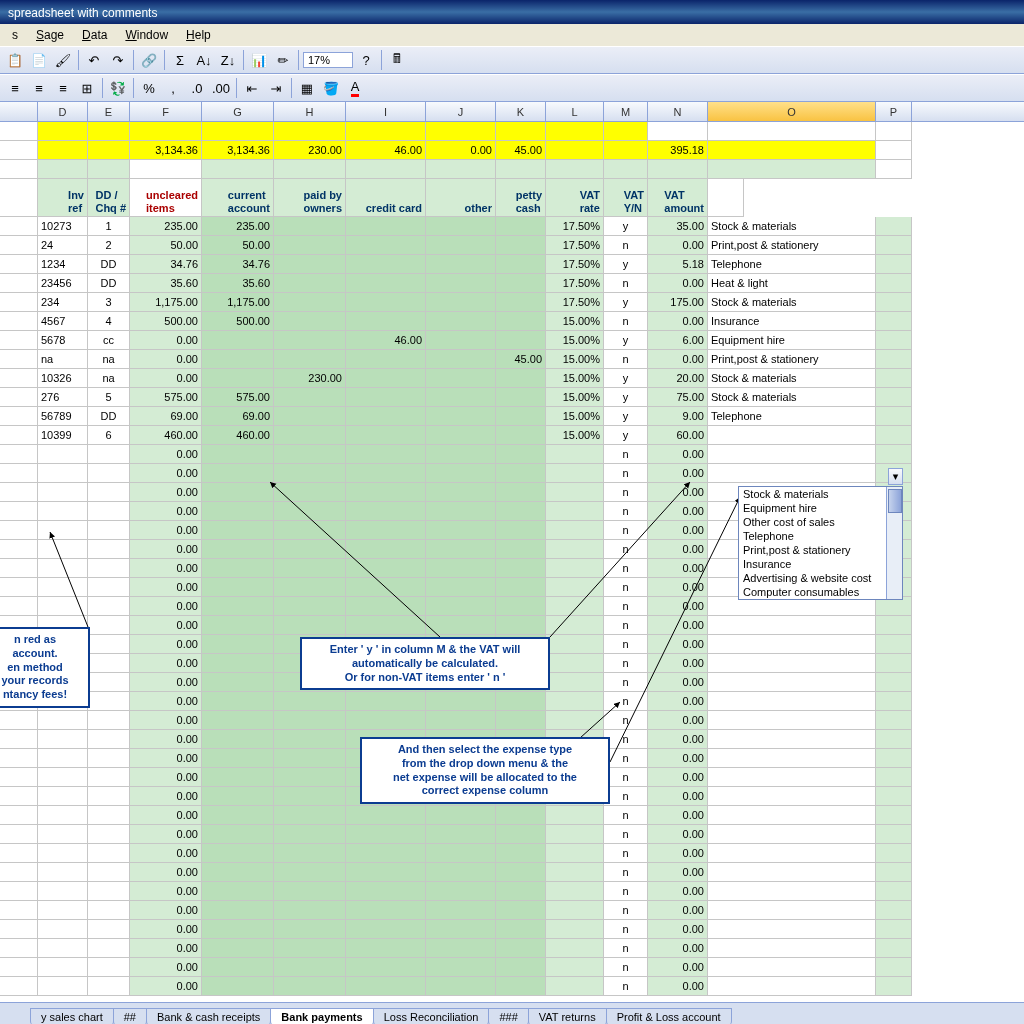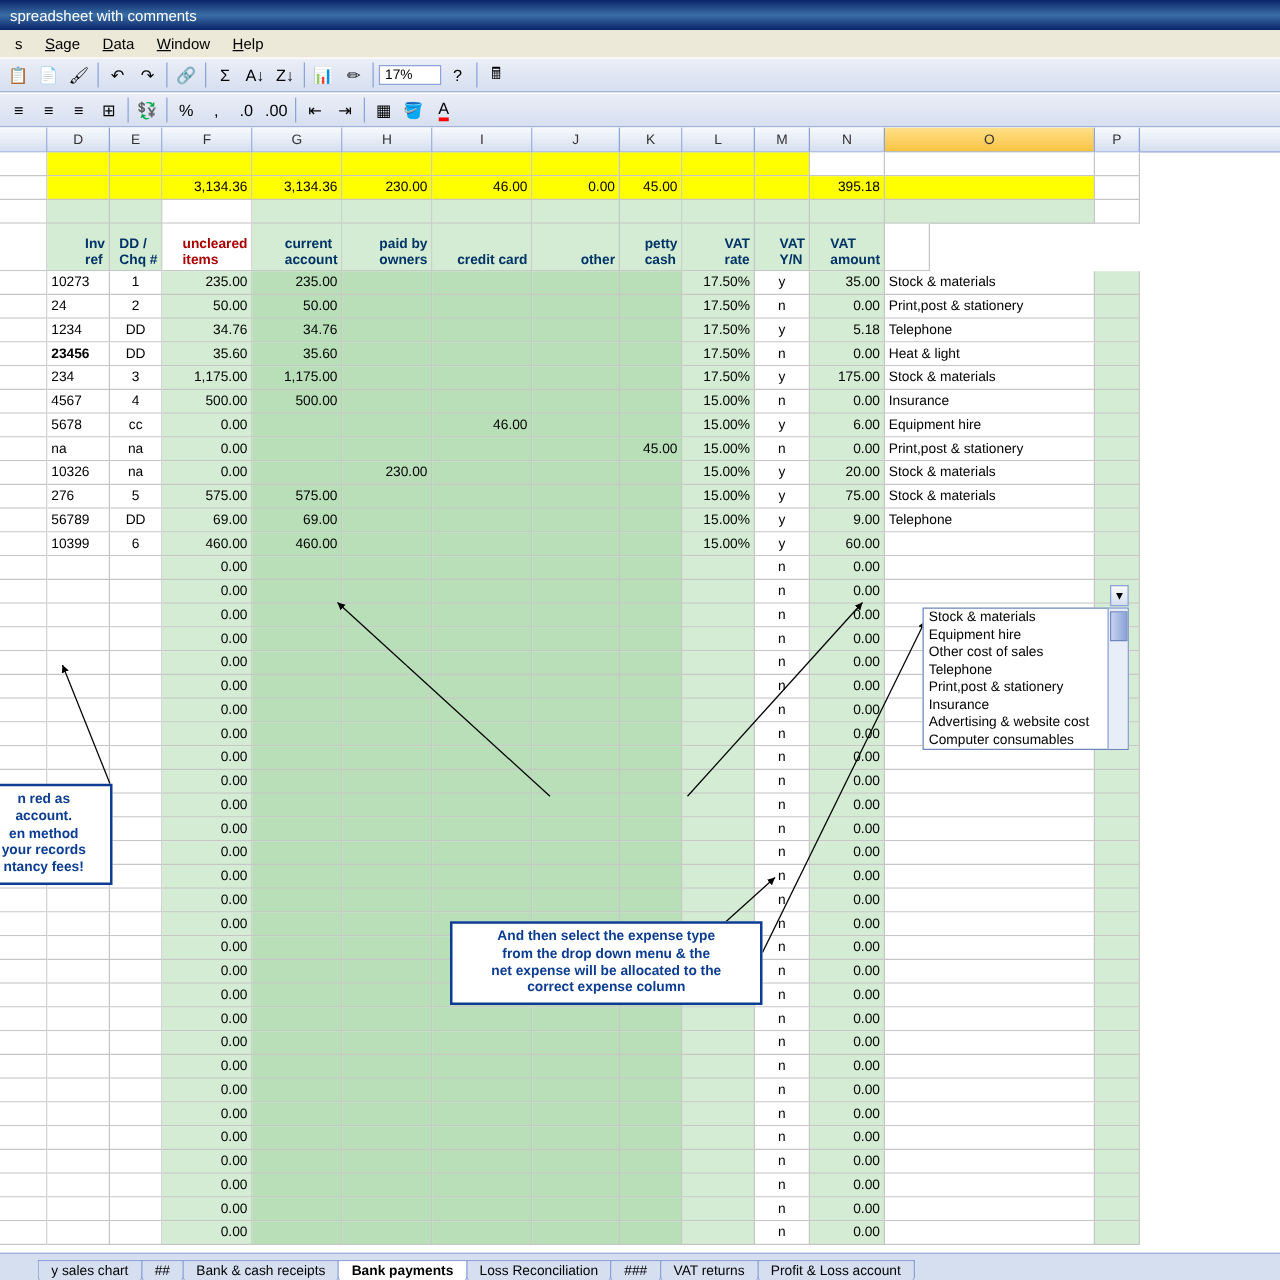--- a/index.html
+++ b/index.html
@@ -226,21 +226,21 @@
         <div class="cell dgreen right" style="width: 70px;"></div>
         <div class="cell dgreen right" style="width: 50px;"></div>
         <div class="cell green right" style="width: 58px;">17.50%</div>
         <div class="cell white center" style="width: 44px;">y</div>
         <div class="cell green right" style="width: 60px;">5.18</div>
         <div class="cell white" style="width: 168px;">Telephone</div>
         <div class="cell green" style="width: 36px;"></div>
       </div>
       <div class="row">
         <div class="cell white" style="width: 38px;"></div>
-        <div class="cell white" style="width: 50px; font-weight: bold;">23456</div>
+        <div class="cell white" style="width: 50px;">23456</div>
         <div class="cell white center" style="width: 42px;">DD</div>
         <div class="cell green right" style="width: 72px;">35.60</div>
         <div class="cell dgreen right" style="width: 72px;">35.60</div>
         <div class="cell dgreen right" style="width: 72px;"></div>
         <div class="cell dgreen right" style="width: 80px;"></div>
         <div class="cell dgreen right" style="width: 70px;"></div>
         <div class="cell dgreen right" style="width: 50px;"></div>
         <div class="cell green right" style="width: 58px;">17.50%</div>
         <div class="cell white center" style="width: 44px;">n</div>
         <div class="cell green right" style="width: 60px;">0.00</div>
@@ -840,20 +840,25 @@
         <div class="cell green" style="width: 36px;"></div>
       </div>
     </div>
 
   <div class="note" style="left:-20px; top:525px; width:110px;">
     <span style="white-space:pre-line">n red as
 account.
 en method
 your records
 ntancy fees!</span>
+  </div>
+  <div class="note" style="left:300px; top:535px; width:250px;">
+    <span style="white-space:pre-line">Enter ' y ' in column M &amp; the VAT will
+automatically be calculated.
+Or for non-VAT items enter ' n '</span>
   </div>
   <div class="note" style="left:360px; top:635px; width:250px;">
     <span style="white-space:pre-line">And then select the expense type
 from the drop down menu &amp; the
 net expense will be allocated to the
 correct expense column</span>
   </div>
 
   <div class="dropdown-btn" style="left:888px; top:366px;">▾</div>
   <div class="dropdown-list" style="left:738px; top:384px;" id="ddl">

